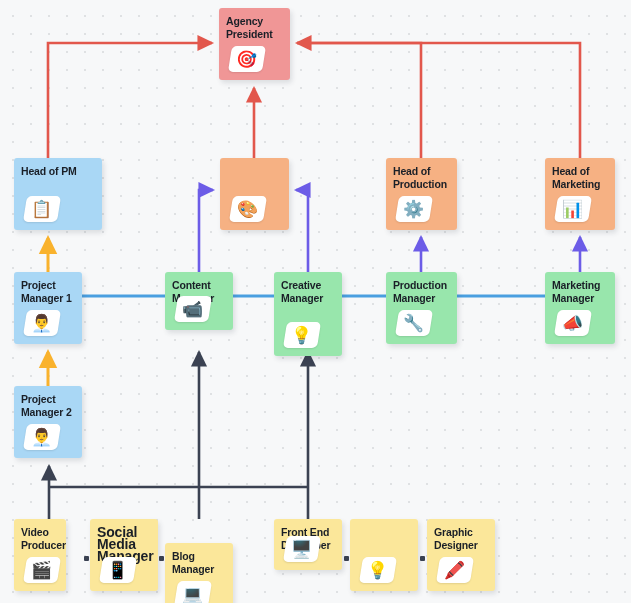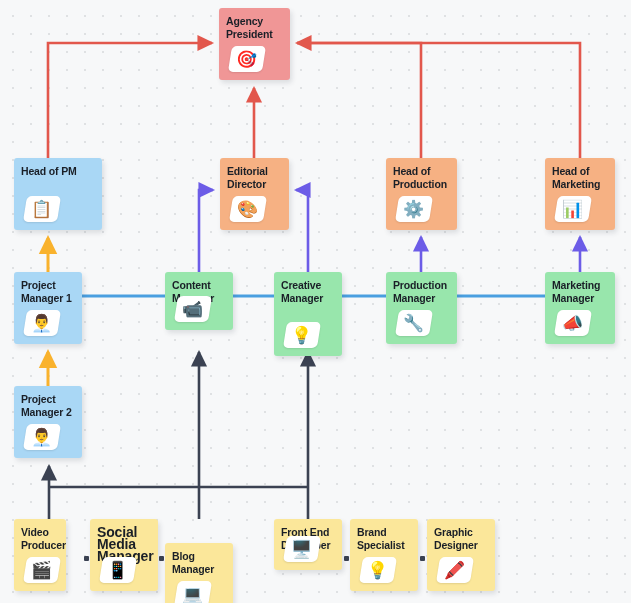--- a/index.html
+++ b/index.html
@@ -139,22 +139,20 @@
   </div>
 
   <div class="node" style="left:14px; top:158px; width:88px; height:72px; background:#a9d7f5;">
     <div class="title">Head of PM</div>
     <div class="icon-tile">
       <span>📋</span>
     </div>
   </div>
 
   <div class="node" style="left:220px; top:158px; width:69px; height:72px; background:#f6b183;">
-    <div class="title">Editorial
-Director</div>
     <div class="icon-tile">
       <span>🎨</span>
     </div>
   </div>
 
   <div class="node" style="left:386px; top:158px; width:71px; height:72px; background:#f6b183;">
     <div class="title">Head of
 Production</div>
     <div class="icon-tile">
       <span>⚙️</span>
@@ -243,22 +241,20 @@
 
   <div class="node" style="left:274px; top:519px; width:68px; height:51px; background:#fbe79a;">
     <div class="title">Front End
 Developer</div>
     <div class="icon-tile">
       <span>🖥️</span>
     </div>
   </div>
 
   <div class="node" style="left:350px; top:519px; width:68px; height:72px; background:#fbe79a;">
-    <div class="title">Brand
-Specialist</div>
     <div class="icon-tile">
       <span>💡</span>
     </div>
   </div>
 
   <div class="node" style="left:427px; top:519px; width:68px; height:72px; background:#fbe79a;">
     <div class="title">Graphic
 Designer</div>
     <div class="icon-tile">
       <span>🖍️</span>

